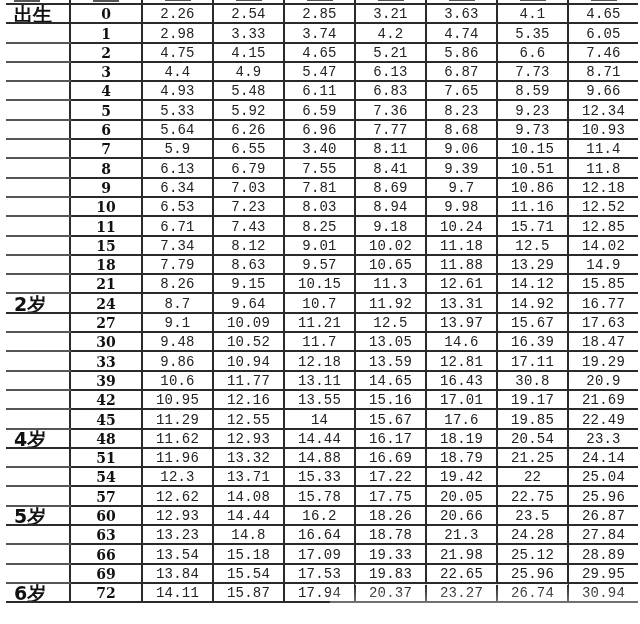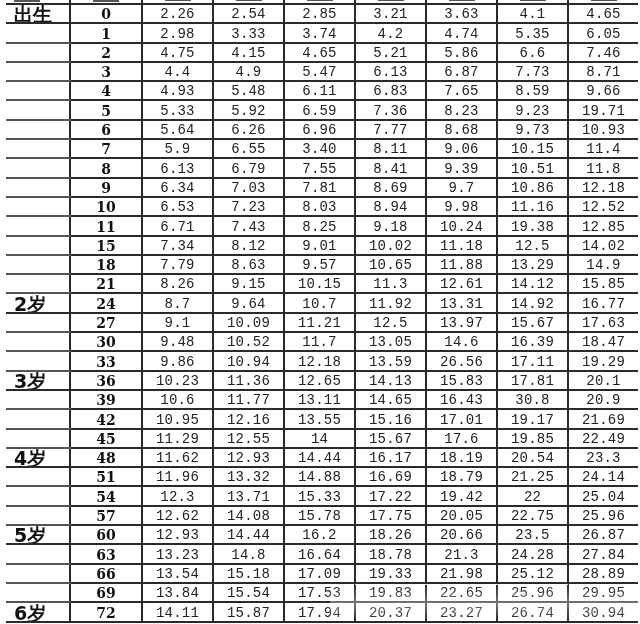--- a/index.html
+++ b/index.html
@@ -176,21 +176,21 @@
         </tr>
         <tr>
           <td class="age empty-age"></td>
           <td class="month">5</td>
           <td class="val">5.33</td>
           <td class="val">5.92</td>
           <td class="val">6.59</td>
           <td class="val">7.36</td>
           <td class="val">8.23</td>
           <td class="val">9.23</td>
-          <td class="val">19.71</td>
+          <td class="val">12.34</td>
         </tr>
         <tr>
           <td class="age empty-age"></td>
           <td class="month">6</td>
           <td class="val">5.64</td>
           <td class="val">6.26</td>
           <td class="val">6.96</td>
           <td class="val">7.77</td>
           <td class="val">8.68</td>
           <td class="val">9.73</td>
@@ -241,21 +241,21 @@
           <td class="val">12.52</td>
         </tr>
         <tr>
           <td class="age empty-age"></td>
           <td class="month">11</td>
           <td class="val">6.71</td>
           <td class="val">7.43</td>
           <td class="val">8.25</td>
           <td class="val">9.18</td>
           <td class="val">10.24</td>
-          <td class="val">19.38</td>
+          <td class="val">15.71</td>
           <td class="val">12.85</td>
         </tr>
         <tr>
           <td class="age empty-age"></td>
           <td class="month">15</td>
           <td class="val">7.34</td>
           <td class="val">8.12</td>
           <td class="val">9.01</td>
           <td class="val">10.02</td>
           <td class="val">11.18</td>
@@ -317,34 +317,23 @@
           <td class="val">16.39</td>
           <td class="val">18.47</td>
         </tr>
         <tr>
           <td class="age empty-age"></td>
           <td class="month">33</td>
           <td class="val">9.86</td>
           <td class="val">10.94</td>
           <td class="val">12.18</td>
           <td class="val">13.59</td>
-          <td class="val">26.56</td>
+          <td class="val">12.81</td>
           <td class="val">17.11</td>
           <td class="val">19.29</td>
-        </tr>
-        <tr>
-          <td class="age">3岁</td>
-          <td class="month">36</td>
-          <td class="val">10.23</td>
-          <td class="val">11.36</td>
-          <td class="val">12.65</td>
-          <td class="val">14.13</td>
-          <td class="val">15.83</td>
-          <td class="val">17.81</td>
-          <td class="val">20.1</td>
         </tr>
         <tr>
           <td class="age empty-age"></td>
           <td class="month">39</td>
           <td class="val">10.6</td>
           <td class="val">11.77</td>
           <td class="val">13.11</td>
           <td class="val">14.65</td>
           <td class="val">16.43</td>
           <td class="val">30.8</td>

